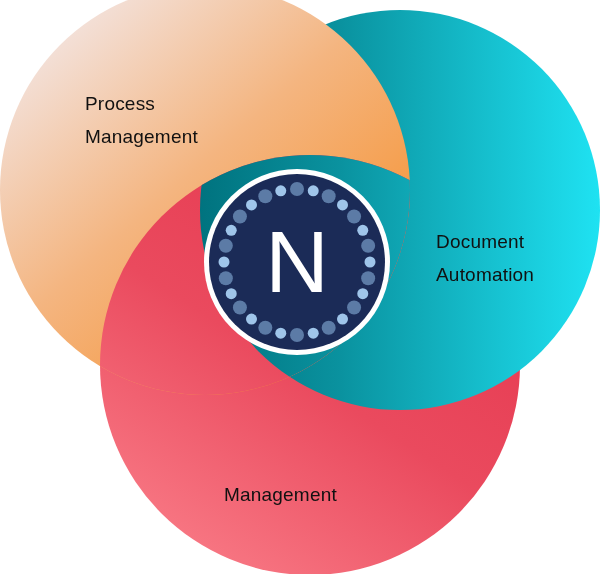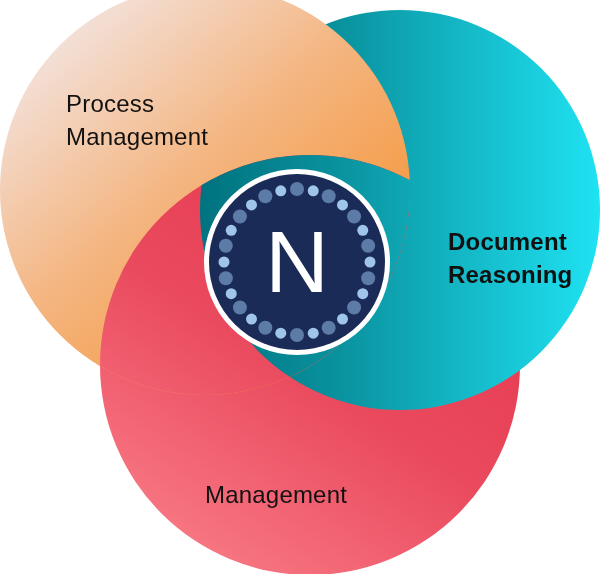--- a/index.html
+++ b/index.html
@@ -3,27 +3,28 @@
 <meta charset="utf-8">
 <style>
   html, body { margin: 0; padding: 0; background: #ffffff; }
   body { width: 600px; height: 574px; overflow: hidden; position: relative; }
   #diagram { position: absolute; left: 0; top: 0; width: 600px; height: 574px; }
   .label {
     position: absolute;
     font-family: "Liberation Sans", "DejaVu Sans", sans-serif;
     font-weight: 400;
     color: #111111;
-    font-size: 24px;
+    font-size: 19px;
     line-height: 33px;
     letter-spacing: 0.2px;
     white-space: nowrap;
+    margin-left: 19px;
   }
   #label-process { left: 66px; top: 87px; }
-  #label-document { left: 448px; top: 225px; font-weight: bold; }
+  #label-document { left: 417px; top: 225px; }
   #label-reasoning { left: 205px; top: 478px; }
   .logo-letter {
     font-family: "Liberation Sans", "DejaVu Sans", sans-serif;
   }
 </style>
 </head>
 <body>
 
 <svg id="diagram" width="600" height="574" viewBox="0 0 600 574" xmlns="http://www.w3.org/2000/svg">
   <defs>
@@ -108,17 +109,17 @@
     <text id="logo-letter" class="logo-letter" x="297" y="292" text-anchor="middle" font-size="88" fill="#ffffff" font-weight="400">N</text>
   </g>
 </svg>
 
 <div class="label" id="label-process">
   <div>Process</div>
   <div>Management</div>
 </div>
 <div class="label" id="label-document">
   <div>Document</div>
-  <div>Reasoning</div>
+  <div>Automation</div>
 </div>
 <div class="label" id="label-reasoning">
   <div>Management</div>
 </div>
 
 </body></html>

